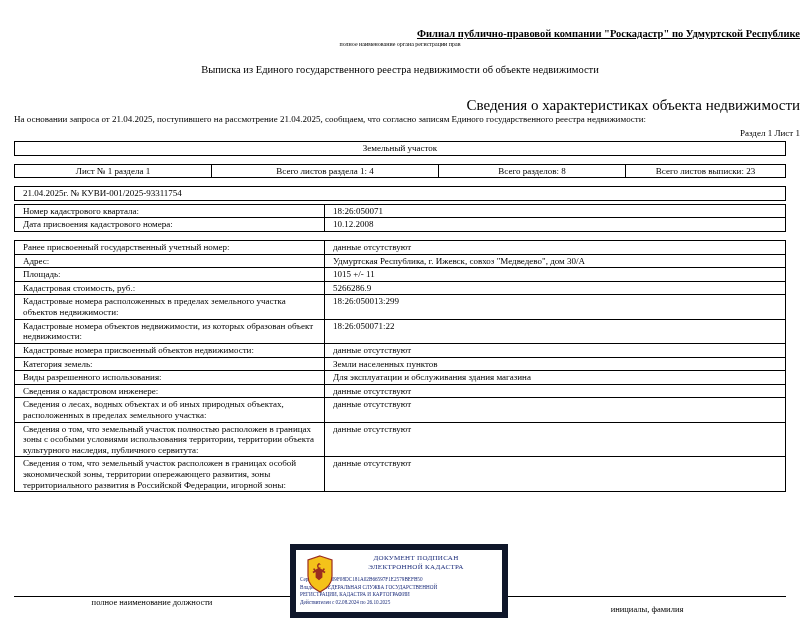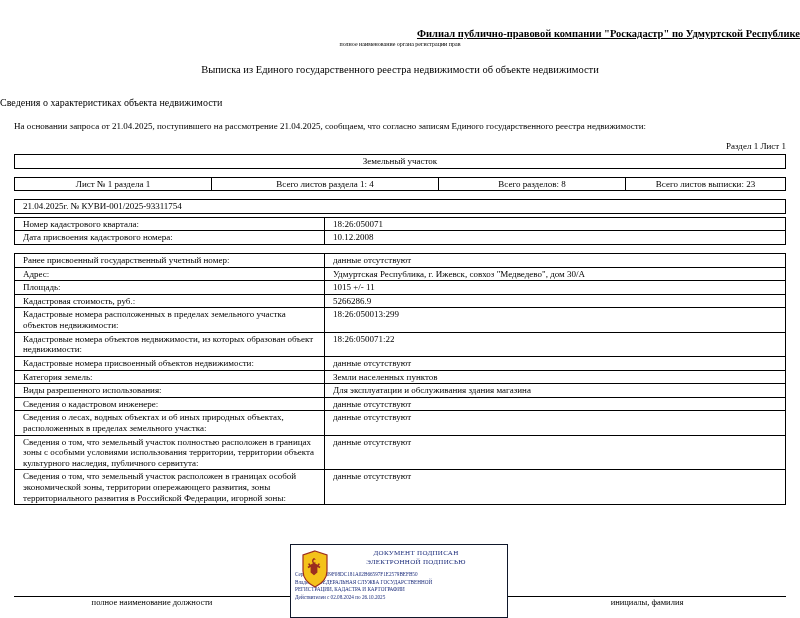--- a/index.html
+++ b/index.html
@@ -33,35 +33,33 @@
     text-align: center;
     font-size: 6px;
     margin-top: 2px;
   }
   .doc-title {
     text-align: center;
     font-size: 10.5px;
     margin-top: 17px;
   }
   .section-title {
-    text-align: left;
-    font-size: 10px;
+    text-align: right;
+    font-size: 15px;
     margin-top: 22px;
   }
   .basis {
-    margin-top: 13px;
     padding: 0 14px;
     font-size: 9px;
     text-align: left;
   }
   .razdel {
     text-align: right;
-    padding-right: 14px;
     font-size: 9px;
-    margin-top: 10px;
+    margin-top: 4px;
   }
   table.doc {
     border-collapse: collapse;
     width: 772px;
     margin: 3px auto 0 auto;
     table-layout: fixed;
   }
   table.doc td {
     border: 1px solid #000000;
     font-size: 9px;
@@ -88,21 +86,21 @@
     top: 516px;
     width: 800px;
     height: 80px;
   }
   .sig-box {
     position: absolute;
     left: 290px;
     top: 0px;
     width: 218px;
     height: 74px;
-    border: 1px solid #0f172a;
+    border: 6px solid #0f172a;
     box-sizing: border-box;
     background: #fff;
   }
   .sig-emblem {
     position: absolute;
     left: 6px;
     top: 4px;
     width: 36px;
     height: 40px;
   }
@@ -143,21 +141,21 @@
     position: absolute;
     left: 14px;
     top: 53px;
     width: 276px;
     text-align: center;
     font-size: 8.5px;
   }
   .cap-right {
     position: absolute;
     left: 508px;
-    top: 53px;
+    top: 60px;
     width: 278px;
     text-align: center;
     font-size: 8.5px;
   }
 </style>
 </head>
 <body>
 
 <div class="page">
 
@@ -278,21 +276,21 @@
     <div class="sig-box">
       <div class="sig-emblem">
         <svg width="36" height="40" viewBox="0 0 36 40">
           <path d="M18 2 L30 6 L30 22 C30 30 24 35 18 38 C12 35 6 30 6 22 L6 6 Z" fill="#f4c21a" stroke="#9b2d1f" stroke-width="1.2"></path>
           <path d="M18 9 c-2 0 -3 1.5 -3 3 c0 1 .4 1.7 1 2.2 l-2.5 1.5 l-1.4 -1.6 l-1 1.2 l1.2 1.4 l-1.8 1.1 l.9 1.5 l2.2 -1.3 l0 5.6 l3.4 2.6 l3.4 -2.6 l0 -5.6 l2.2 1.3 l.9 -1.5 l-1.8 -1.1 l1.2 -1.4 l-1 -1.2 l-1.4 1.6 l-2.5 -1.5 c.6 -.5 1 -1.2 1 -2.2 c0 -1.5 -1 -3 -3 -3 z" fill="#9b2d1f"></path>
           <circle cx="18" cy="12" r="1.6" fill="#f4c21a"></circle>
         </svg>
       </div>
       <div class="sig-head">
         <div>ДОКУМЕНТ ПОДПИСАН</div>
-        <div>ЭЛЕКТРОННОЙ ПОДПИСЬЮ</div>
+        <div>ЭЛЕКТРОННОЙ КАДАСТРА</div>
       </div>
       <div class="sig-lines">
         <div><span>Сертификат:</span> <span>009F08DC181A02B66597F1E2579BEFB50</span></div>
         <div><span>Владелец:</span> <span>ФЕДЕРАЛЬНАЯ СЛУЖБА ГОСУДАРСТВЕННОЙ</span></div>
         <div><span>РЕГИСТРАЦИИ, КАДАСТРА И КАРТОГРАФИИ</span></div>
         <div><span>Действителен с 02.08.2024 по 26.10.2025</span></div>
       </div>
     </div>
     <div class="underline-left"></div>
     <div class="underline-right"></div>

